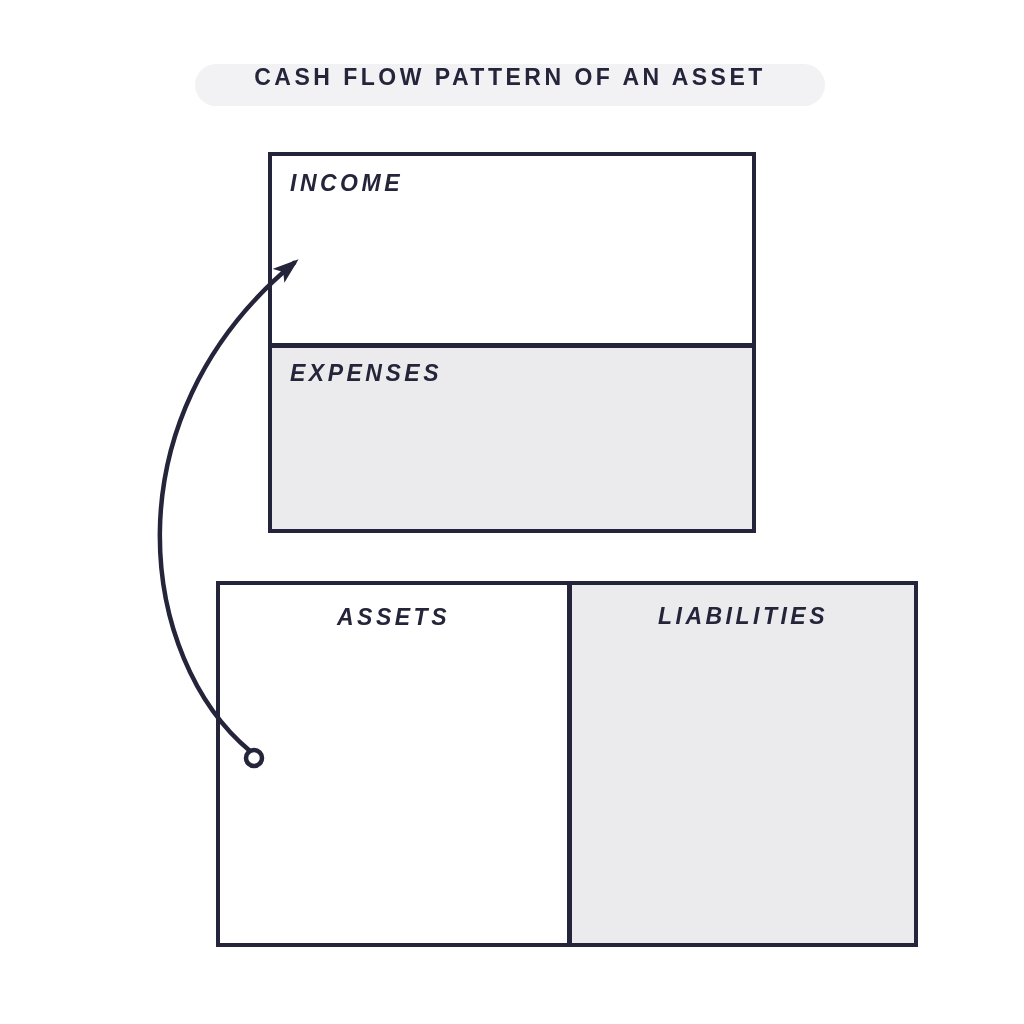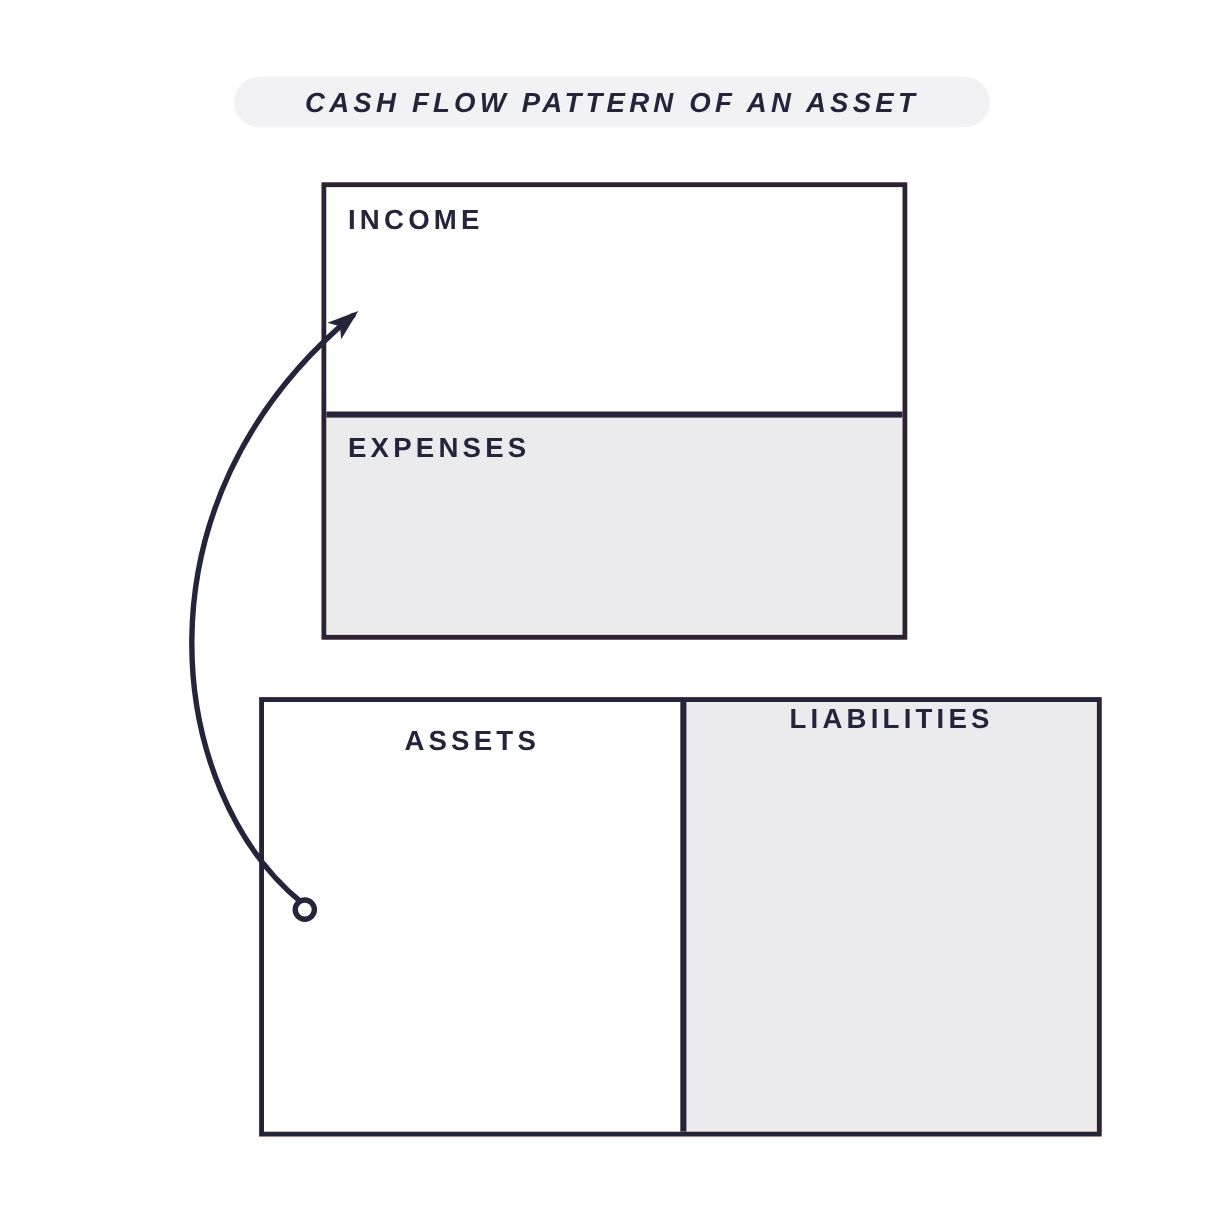--- a/index.html
+++ b/index.html
@@ -18,33 +18,34 @@
     font-family: "Liberation Sans", "DejaVu Sans", sans-serif;
     color: var(--ink);
     overflow: hidden;
   }
   .title-pill {
     position: absolute;
     left: 195px; top: 64px;
     width: 630px; height: 42px;
     background: var(--pill-bg);
     border-radius: 21px;
-    display: flex; align-items: center; justify-content: center; font-style: italic;
+    display: flex; align-items: flex-start; justify-content: center;
   }
   .title-pill span {
     font-size: 23px;
     font-weight: bold;
     letter-spacing: 3.5px;
     color: var(--ink);
     white-space: nowrap;
   }
   .box {
     position: absolute;
     border: 4px solid var(--ink);
-    background: #f97316;
+    background: #0ea5e9;
+    font-style: italic;
   }
   .income-box {
     left: 268px; top: 152px;
     width: 488px; height: 381px;
     display: flex; flex-direction: column;
   }
   .income-row {
     height: 50%;
     background: #ffffff;
     padding: 14px 0 0 18px;
@@ -63,21 +64,21 @@
   .assets-col {
     width: 50%;
     background: #ffffff;
     padding-top: 19px;
     text-align: center;
   }
   .liabilities-col {
     flex: 1;
     background: var(--panel-gray);
     border-left: 5px solid var(--ink);
-    padding-top: 1px;
+    padding-top: 18px;
     text-align: center;
   }
   .section-label {
     font-size: 23px;
     font-weight: bold;
     letter-spacing: 3.5px;
     color: var(--ink);
     white-space: nowrap;
   }
   .arrow-svg {

